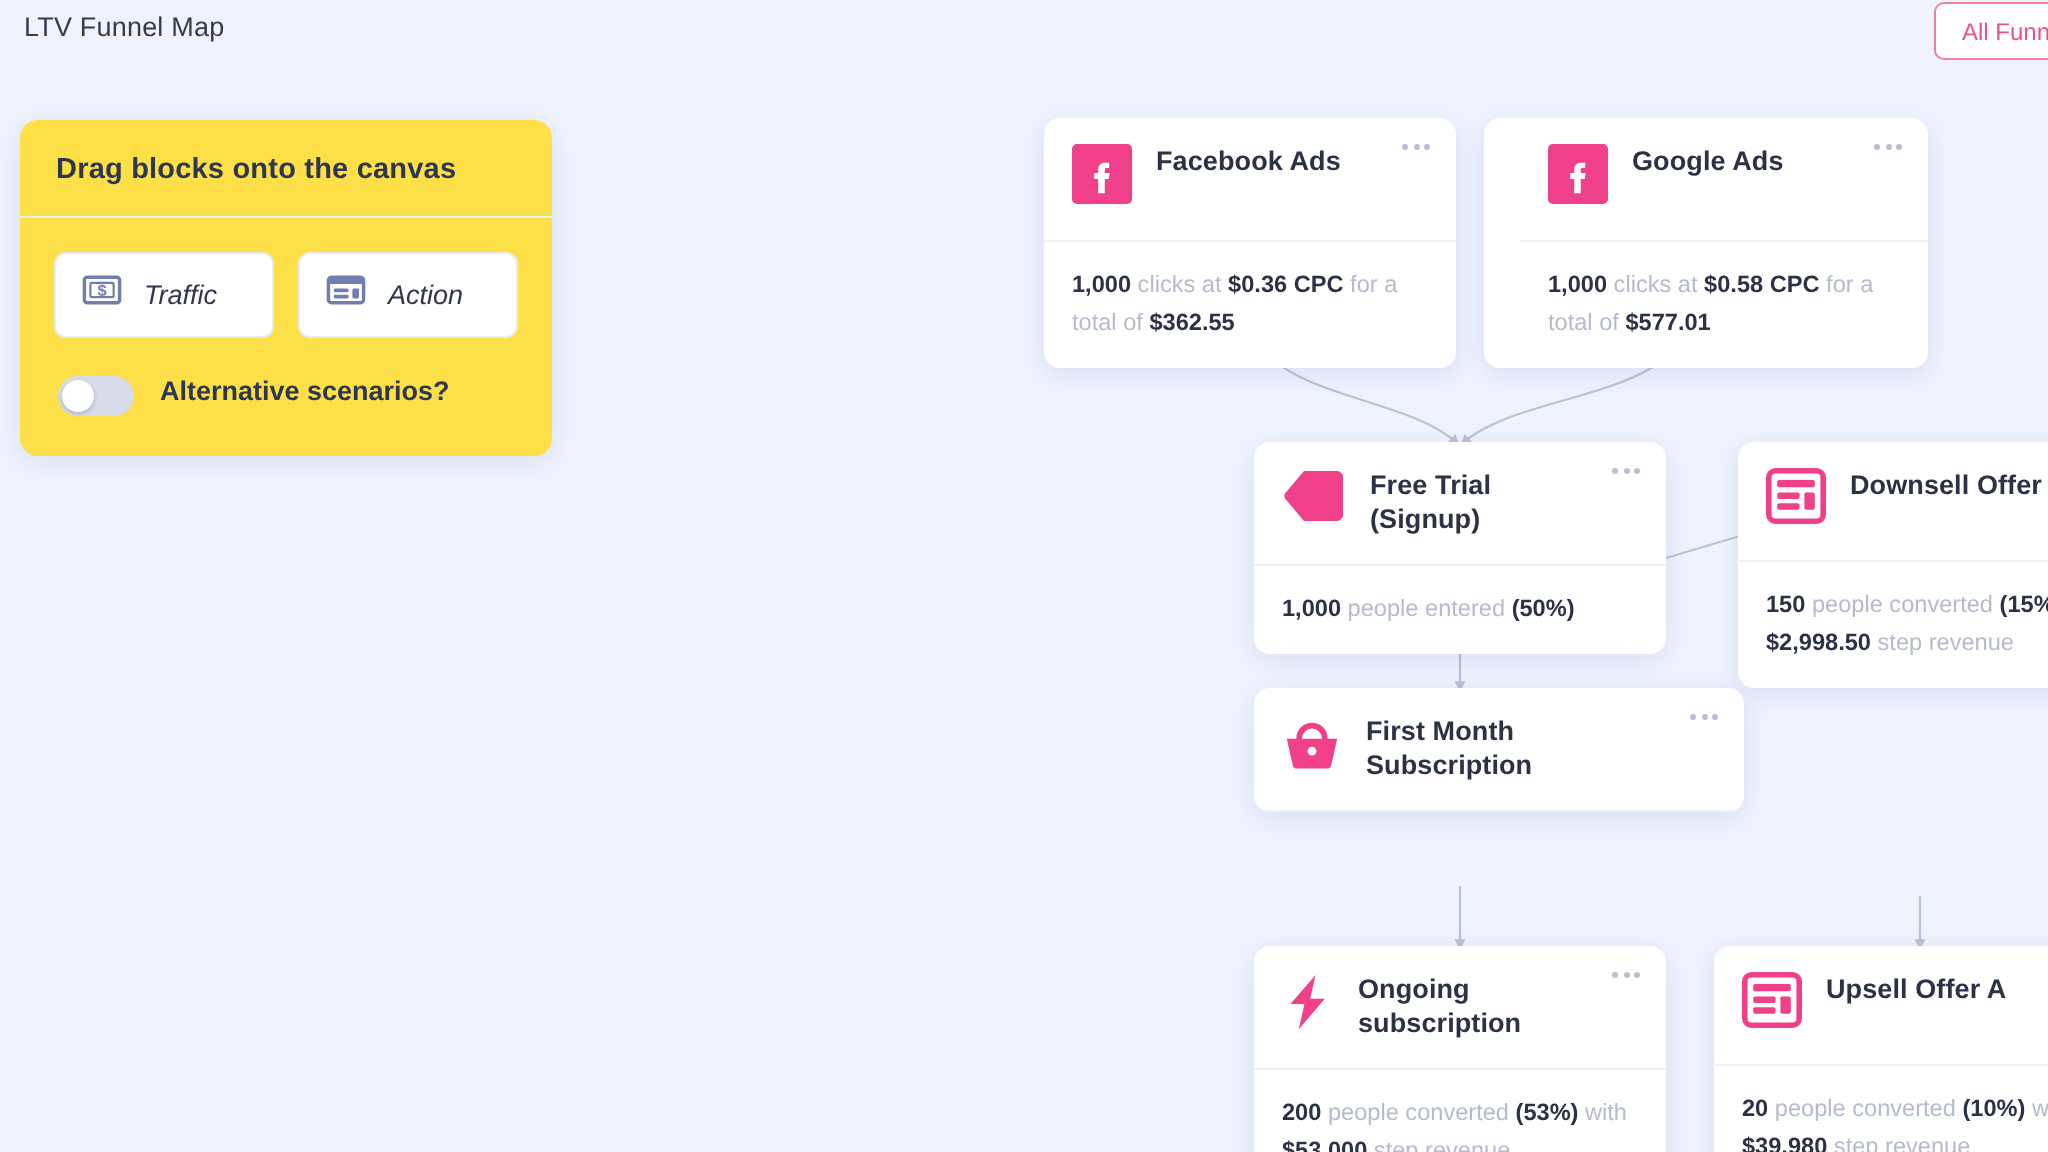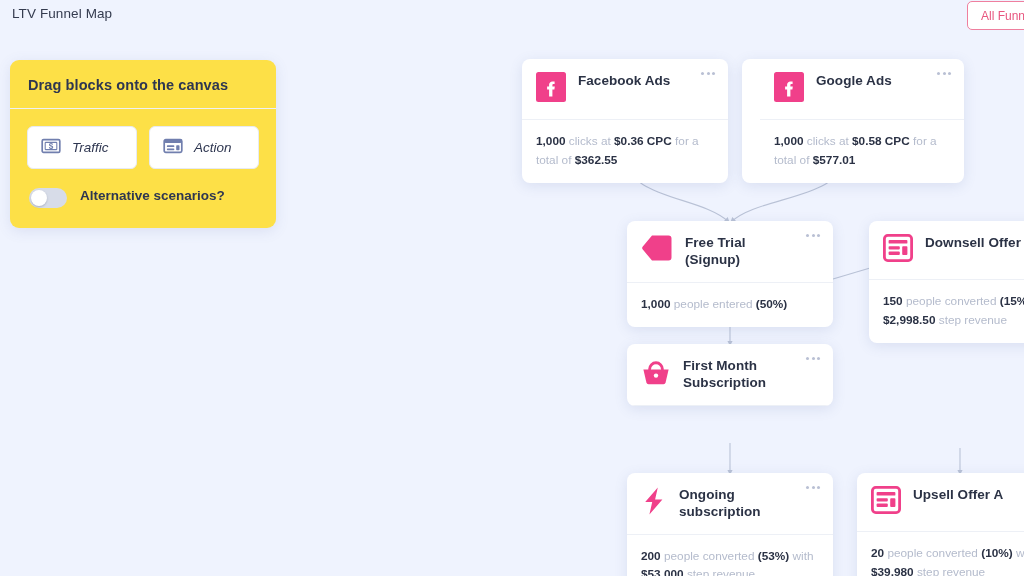--- a/index.html
+++ b/index.html
@@ -321,21 +321,21 @@
         <rect x="5.6" y="17.6" width="11.2" height="3.3" rx="0.9" fill="#f0408a"></rect>
         <rect x="19.2" y="12.2" width="5.2" height="8.7" rx="0.9" fill="#f0408a"></rect>
       </svg>
     </span>
     <span class="card-title">Downsell Offer Z</span>
   </div>
   <div class="card-sep"></div>
   <div class="card-body"><b>150</b><span> people converted </span><b>(15%)</b><br><b>$2,998.50</b><span> step revenue</span></div>
 </div>
 
-<div class="card" style="left:627px; top:344px; width:206px;">
+<div class="card" style="left:627px; top:344px; width:245px;">
   <div class="card-head">
     <span class="card-icon">
       <svg width="30" height="30" viewBox="0 0 30 30">
         <path d="M8.6 12.2 a6.4 6.4 0 0 1 12.8 0" fill="none" stroke="#f0408a" stroke-width="2.9" stroke-linecap="round"></path>
         <path d="M2.4 12.4 H27.6 L24.6 25.6 a2.2 2.2 0 0 1 -2.1 1.7 H7.5 a2.2 2.2 0 0 1 -2.1 -1.7 Z" fill="#f0408a"></path>
         <circle cx="15" cy="18.6" r="2.2" fill="#ffffff"></circle>
       </svg>
     </span>
     <span class="card-title">First Month Subscription</span>
     <span class="kebab">

